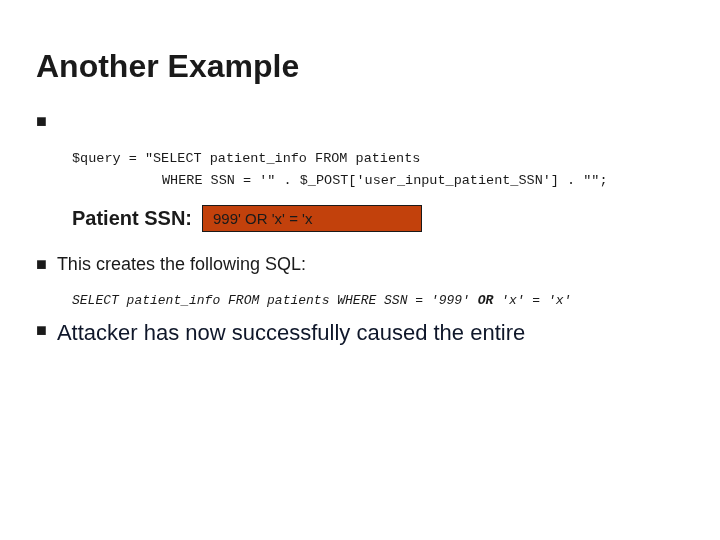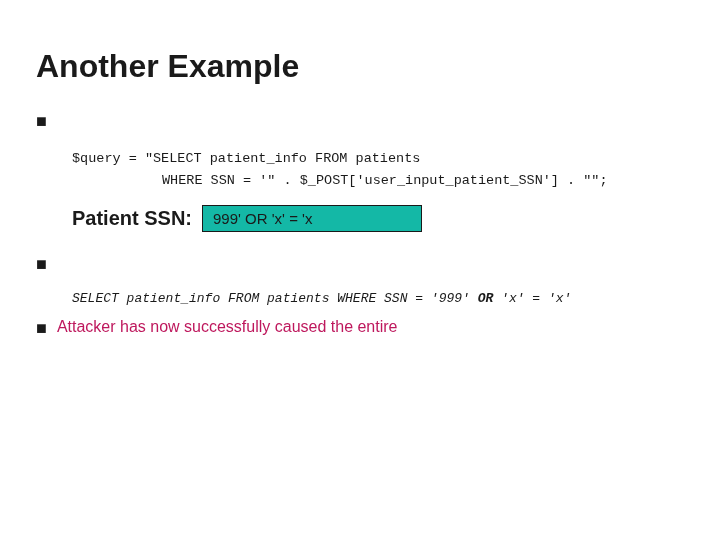--- a/index.html
+++ b/index.html
@@ -75,37 +75,37 @@
       font-weight: bold;
       color: #1a1a1a;
       margin-right: 10px;
     }
 
     .ssn-input-box {
       border: 1.5px solid #1a1a1a;
       padding: 4px 10px;
       font-size: 15px;
       color: #1a1a1a;
-      background: #14b8a6;
+      background: #c2410c;
       min-width: 220px;
     }
 
     .sql-result {
       margin-left: 36px;
       margin-top: 4px;
       margin-bottom: 10px;
       font-family: 'Courier New', Courier, monospace;
       font-size: 13px;
       color: #1a1a1a;
       font-style: italic;
     }
 
     .attacker-text {
-      font-size: 16px;
-      color: #be185d;
+      font-size: 22px;
+      color: #0f172a;
       line-height: 1.4;
     }
 
     .page-number {
       position: absolute;
       bottom: 14px;
       right: 36px;
       font-size: 14px;
       color: #555555;
     }
@@ -126,20 +126,21 @@
     <div style="padding-left: 90px;">WHERE SSN = '" . $_POST['user_input_patient_SSN'] . "";</div>
   </div>
 
   <div class="patient-ssn-row">
     <span class="patient-ssn-label">Patient SSN:</span>
     <div class="ssn-input-box">999' OR 'x' = 'x</div>
   </div>
 
   <div class="bullet-section">
     <span class="bullet">■</span>
+    <span class="bullet-text">This creates the following SQL:</span>
   </div>
 
   <div class="sql-result">
     SELECT patient_info FROM patients WHERE SSN = '999' <strong>OR</strong> 'x' = 'x'
   </div>
 
   <div class="bullet-section" style="margin-top: 10px;">
     <span class="bullet">■</span>
     <span class="attacker-text">
       <span>Attacker has now successfully caused the entire</span><br>

